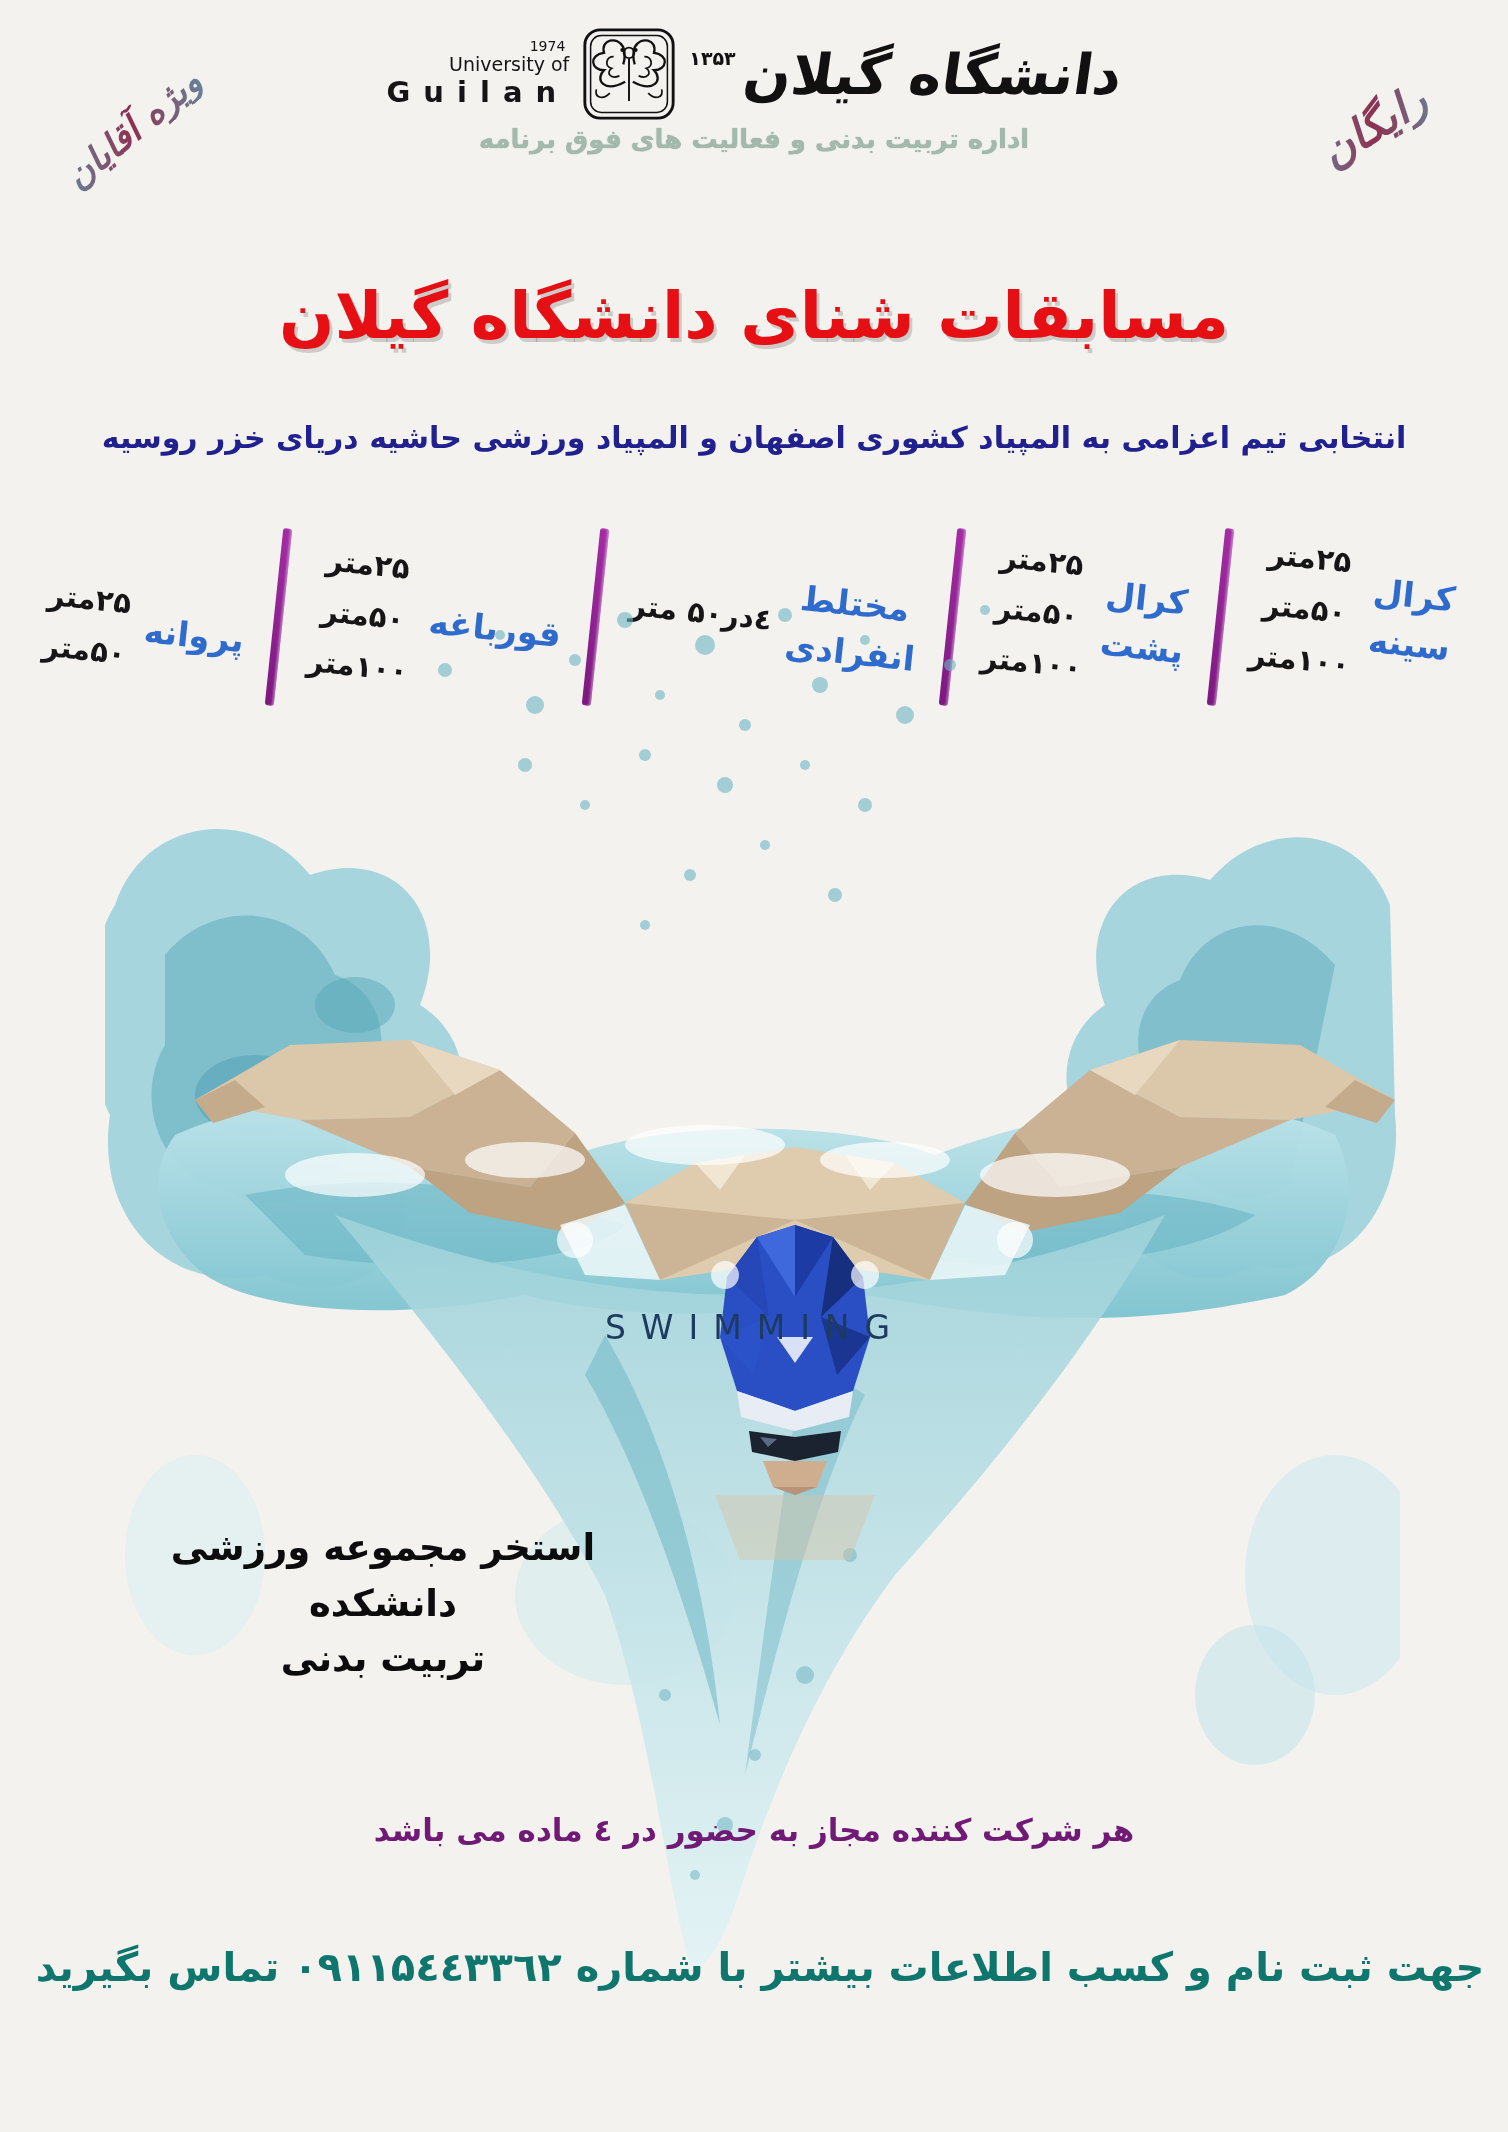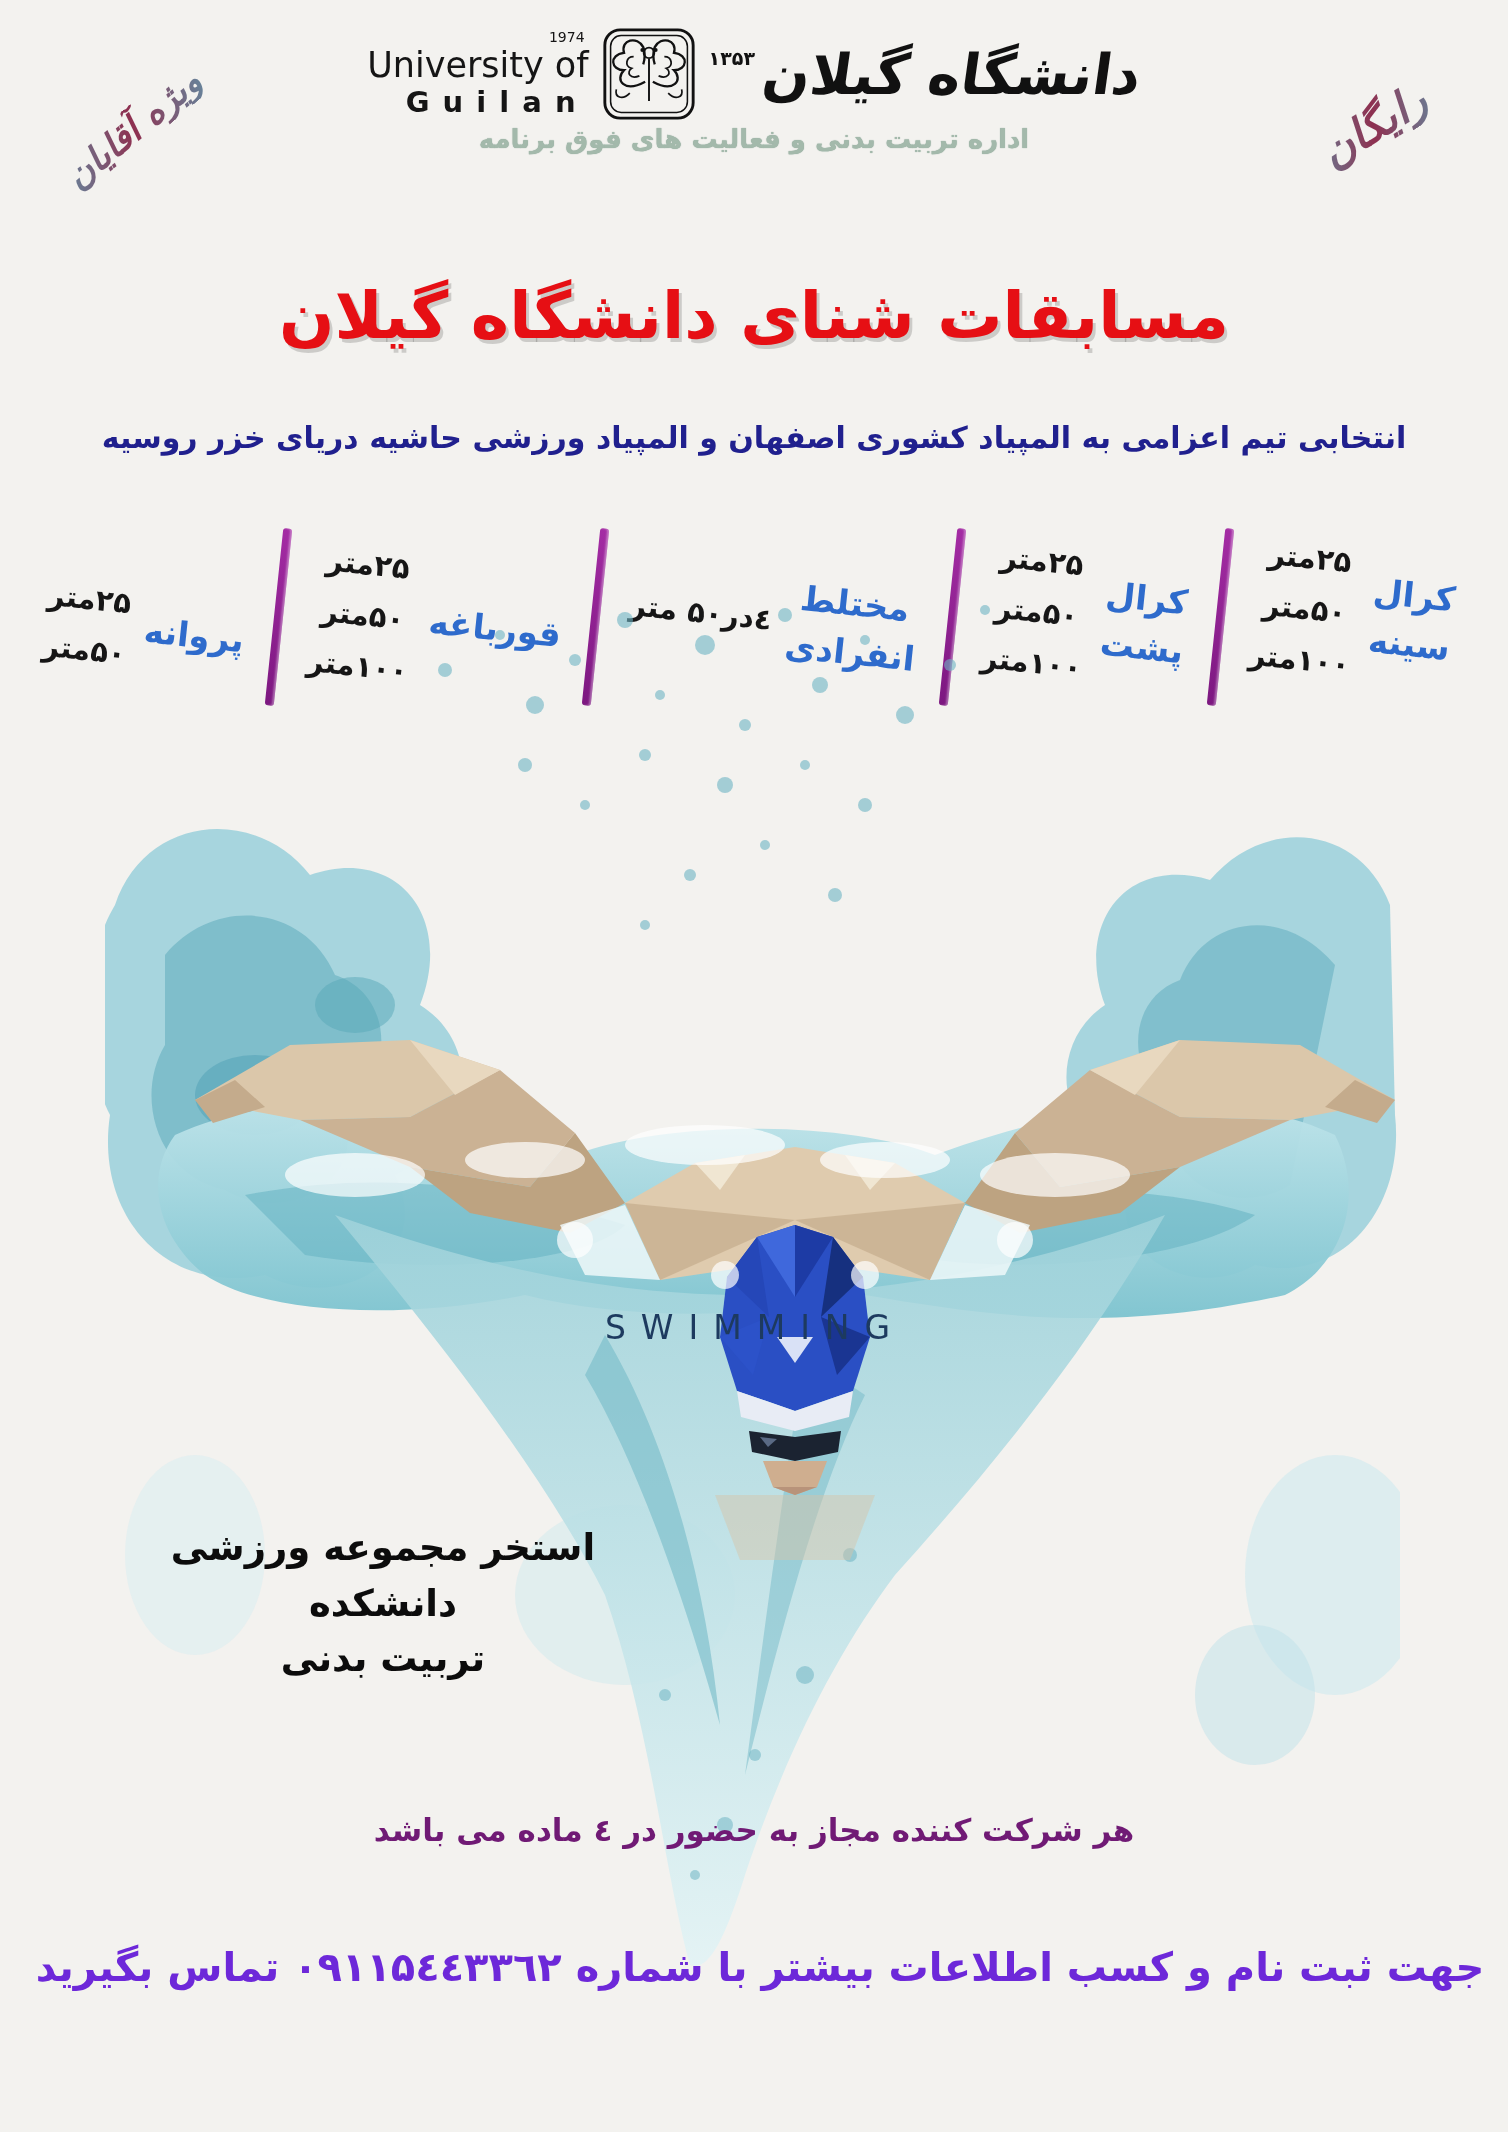--- a/index.html
+++ b/index.html
@@ -13,21 +13,21 @@
     background:linear-gradient(115deg,#5f93a8 8%,#8e3050 50%,#5f93a8 92%);
     -webkit-background-clip:text;background-clip:text;color:transparent;
   }
   @supports not ((-webkit-background-clip:text) or (background-clip:text)){.corner{color:#7a4a5e;background:none;}}
   .corner-tl{left:18px;top:108px;width:230px;font-size:36px;transform:rotate(-40deg);}
   .corner-tr{left:1278px;top:100px;width:190px;font-size:44px;transform:rotate(-32deg);}
   
   .header{position:absolute;top:26px;left:0;right:0;display:flex;direction:ltr;justify-content:center;align-items:center;gap:12px;}
   .logo-en{text-align:right;line-height:1.15;color:#151515;}
   .logo-year{font-size:14px;margin-right:4px;}
-  .logo-line1{font-size:35px;}
+  .logo-line1{font-size:19px;}
   .logo-line2{font-size:29px;font-weight:bold;letter-spacing:.45em;}
   .emblem{width:96px;height:96px;flex:0 0 auto;}
   .logo-fa{display:flex;direction:ltr;align-items:center;gap:8px;}
   .year-fa{font-size:19px;position:relative;top:-16px;font-weight:bold;}
   .uni-fa{font-size:56px;font-weight:bold;transform:skewX(-8deg);white-space:nowrap;}
   .department{
     position:absolute;top:124px;left:0;right:0;text-align:center;
     font-size:26px;font-weight:bold;color:#a3b9ab;letter-spacing:1px;
     text-shadow:0 0 1px #7f9c8d;
   }
@@ -65,21 +65,21 @@
   .swim-caption{
     position:absolute;left:540px;top:1308px;width:430px;direction:ltr;text-align:center;
     font-size:33px;letter-spacing:15px;color:#1d3a5f;font-weight:500;
   }
   
   .info{position:absolute;top:1520px;text-align:center;font-size:37px;font-weight:bold;line-height:1.5;color:#0c0c0c;}
   .location{left:118px;width:530px;}
   .date{left:990px;width:490px;}
   
   .rule-note{position:absolute;top:1812px;left:0;right:0;text-align:center;font-size:31px;font-weight:bold;color:#701a75;}
-  .contact-note{position:absolute;top:1944px;left:12px;right:0;text-align:center;font-size:40px;font-weight:bold;color:#6d28d9;}
+  .contact-note{position:absolute;top:1944px;left:12px;right:0;text-align:center;font-size:40px;font-weight:bold;color:#0f766e;}
 </style>
 </head>
 <body>
 
 <div class="poster">
 
   <div class="corner corner-tl">ویژه آقایان</div>
   <div class="corner corner-tr">رایگان</div>
 
   <div class="header">

